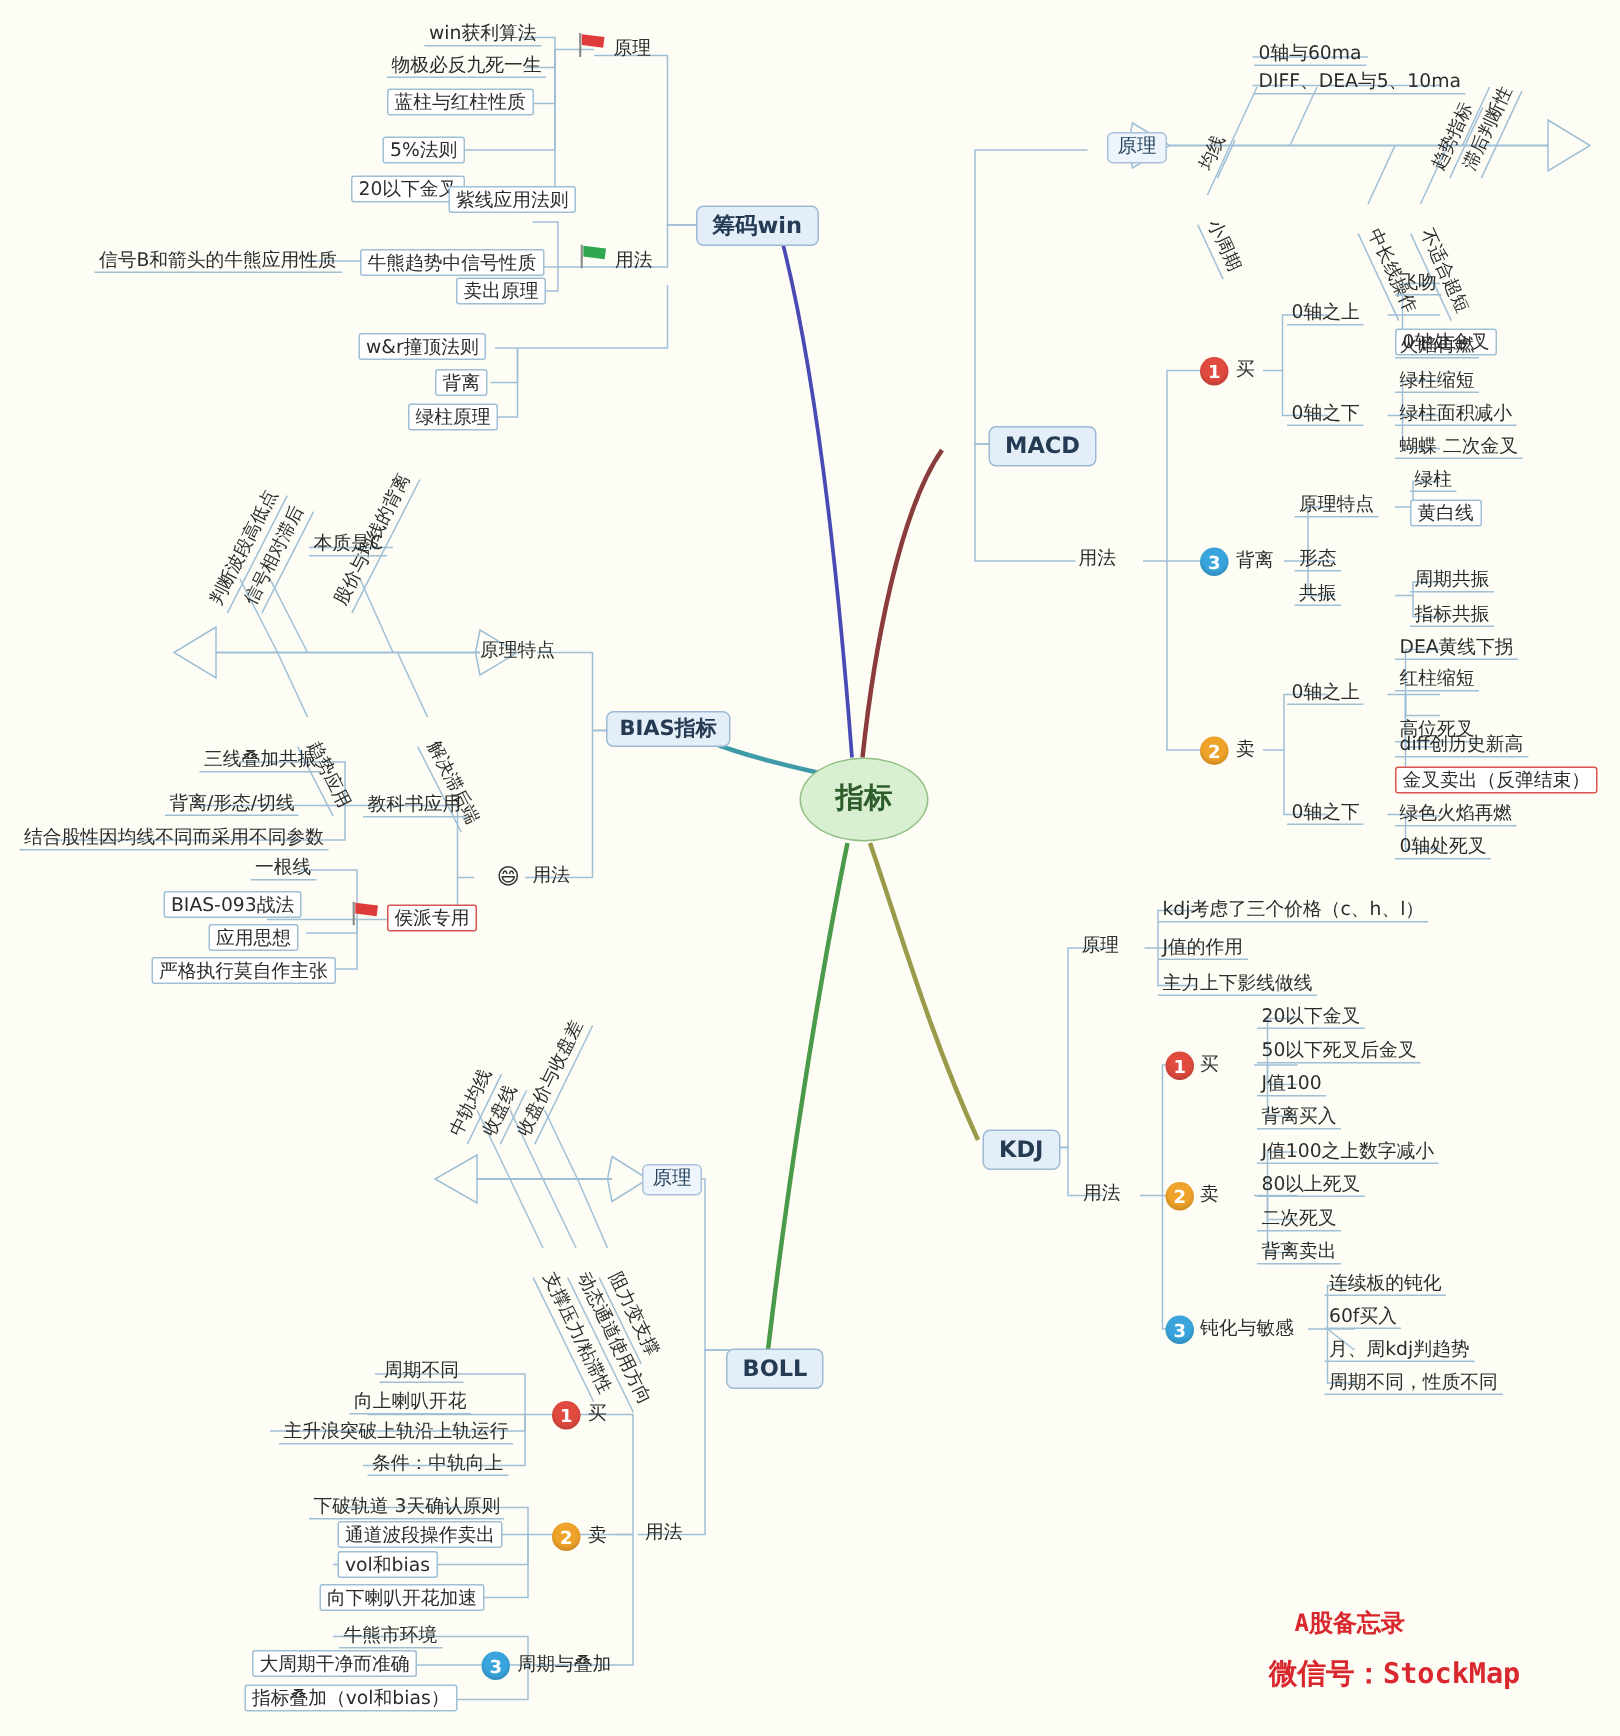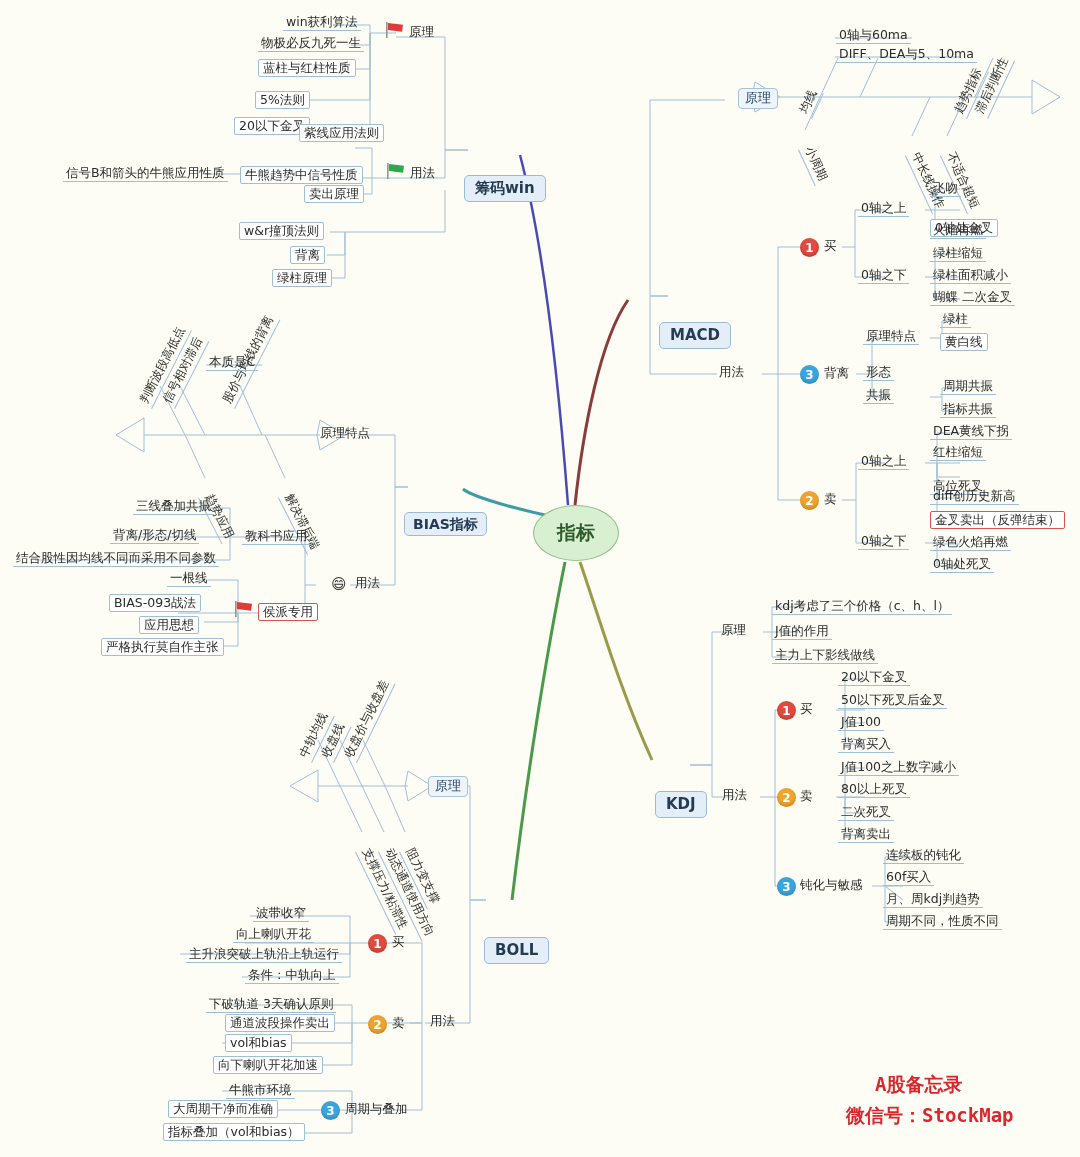--- a/index.html
+++ b/index.html
@@ -29,21 +29,21 @@
     padding:1px 4px;font-size:12.5px;color:#2b2b2b;
     border-radius:2px;
   }
   .boxed-red{
     border:1px solid #d9534f;background:#fff;
     padding:1px 4px;font-size:12.5px;color:#2b2b2b;border-radius:2px;
   }
   
   .branch{
     background:#e4eef8;border:1px solid #9db9d4;border-radius:5px;
-    padding:3px 8px;font-size:14px;color:#243b53;font-weight:bold;margin-top:38px;
+    padding:3px 8px;font-size:14px;color:#243b53;font-weight:bold;
   }
   .branch.big{font-size:15px;padding:4px 10px;}
   .subbranch{
     background:#eef4fb;border:1px solid #a9c2da;border-radius:4px;
     padding:2px 6px;font-size:13px;color:#26455f;
   }
   
   .center{
     background:#d9efd2;border:1px solid #8fbf84;border-radius:50%;
     width:86px;height:56px;display:flex;align-items:center;justify-content:center;
@@ -385,38 +385,38 @@
 
   <div class="rot" style="left:312px;top:744px;transform:rotate(-64deg);"><span>中轨均线</span></div>
   <div class="rot" style="left:334px;top:744px;transform:rotate(-64deg);"><span>收盘线</span></div>
   <div class="rot" style="left:357px;top:744px;transform:rotate(-64deg);"><span>收盘价与收盘差</span></div>
   <div class="rot" style="left:355px;top:833px;transform:rotate(64deg);"><span>支撑压力/粘滞性</span></div>
   <div class="rot" style="left:378px;top:833px;transform:rotate(64deg);"><span>动态通道使用方向</span></div>
   <div class="rot" style="left:399px;top:833px;transform:rotate(64deg);"><span>阻力变支撑</span></div>
 
   <div class="circ c-red" style="left:368px;top:934px;">1</div>
   <div class="node plain" style="left:392px;top:935px;"><span>买</span></div>
-  <div class="node leaf" style="left:253px;top:905px;"><span>波带收窄</span></div>
+  <div class="node leaf" style="left:253px;top:905px;"><span>周期不同</span></div>
   <div class="node leaf" style="left:233px;top:926px;"><span>向上喇叭开花</span></div>
   <div class="node leaf" style="left:186px;top:946px;"><span>主升浪突破上轨沿上轨运行</span></div>
   <div class="node leaf" style="left:245px;top:967px;"><span>条件：中轨向上</span></div>
 
   <div class="circ c-org" style="left:368px;top:1015px;">2</div>
   <div class="node plain" style="left:392px;top:1016px;"><span>卖</span></div>
   <div class="node leaf" style="left:206px;top:996px;"><span>下破轨道 3天确认原则</span></div>
   <div class="node boxed" style="left:225px;top:1014px;"><span>通道波段操作卖出</span></div>
   <div class="node boxed" style="left:225px;top:1034px;"><span>vol和bias</span></div>
   <div class="node boxed" style="left:213px;top:1056px;"><span>向下喇叭开花加速</span></div>
 
   <div class="circ c-blu" style="left:321px;top:1101px;">3</div>
   <div class="node plain" style="left:345px;top:1102px;"><span>周期与叠加</span></div>
   <div class="node leaf" style="left:226px;top:1082px;"><span>牛熊市环境</span></div>
   <div class="node boxed" style="left:168px;top:1100px;"><span>大周期干净而准确</span></div>
   <div class="node boxed" style="left:163px;top:1123px;"><span>指标叠加（vol和bias）</span></div>
 
-  <div class="sign" style="left:863px;top:1072px;font-size:19px;margin-left:12px;">
+  <div class="sign" style="left:863px;top:1072px;font-size:16px;">
     <span>A股备忘录</span>
   </div>
   <div class="sign" style="left:846px;top:1103px;font-size:19px;">
     <span>微信号：StockMap</span>
   </div>
 
 </div>
 
 </body></html>

